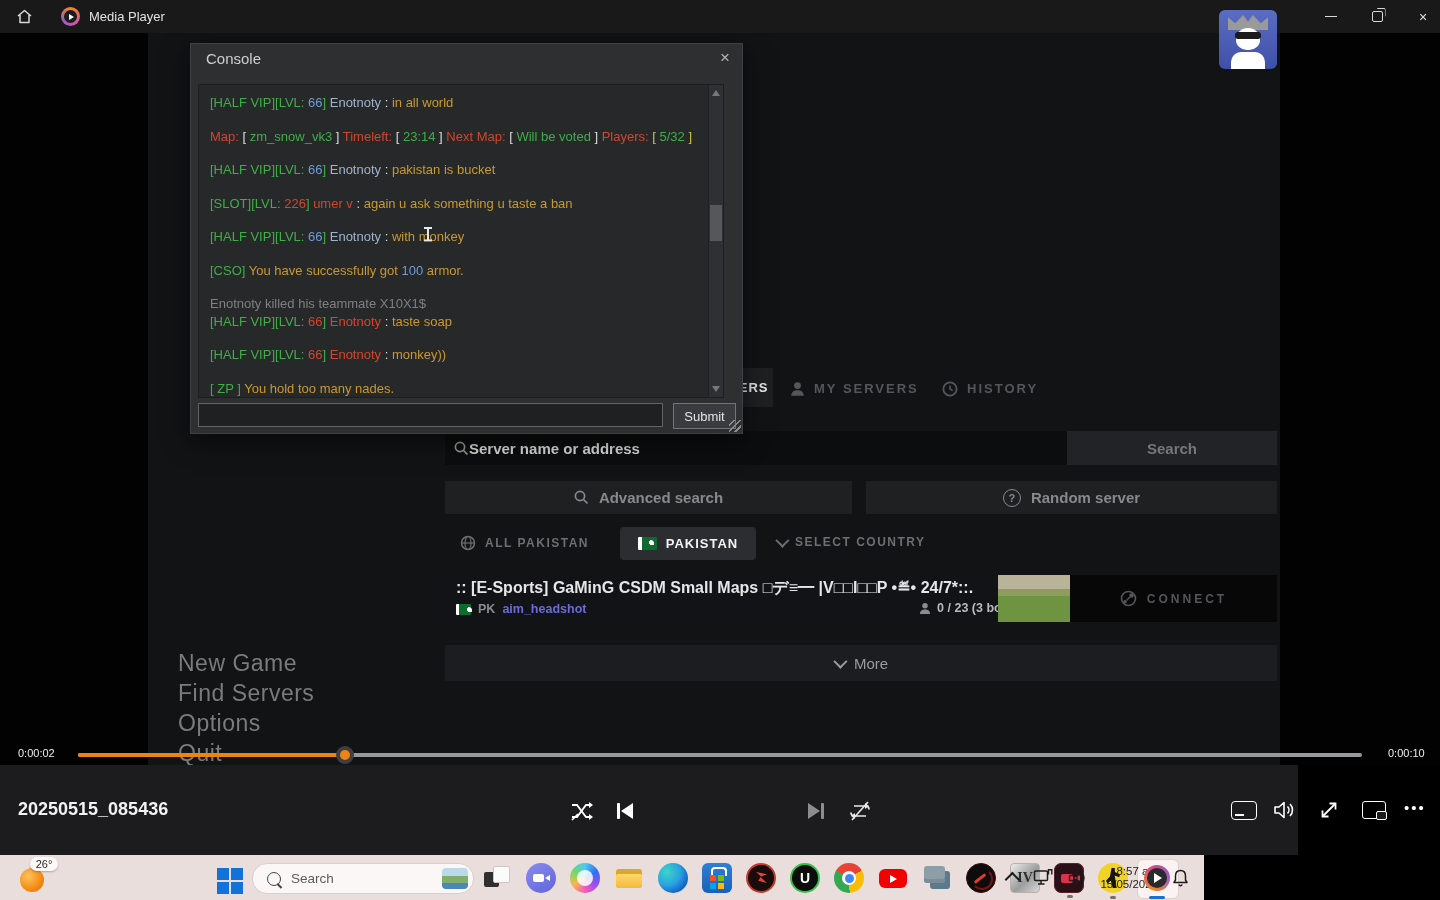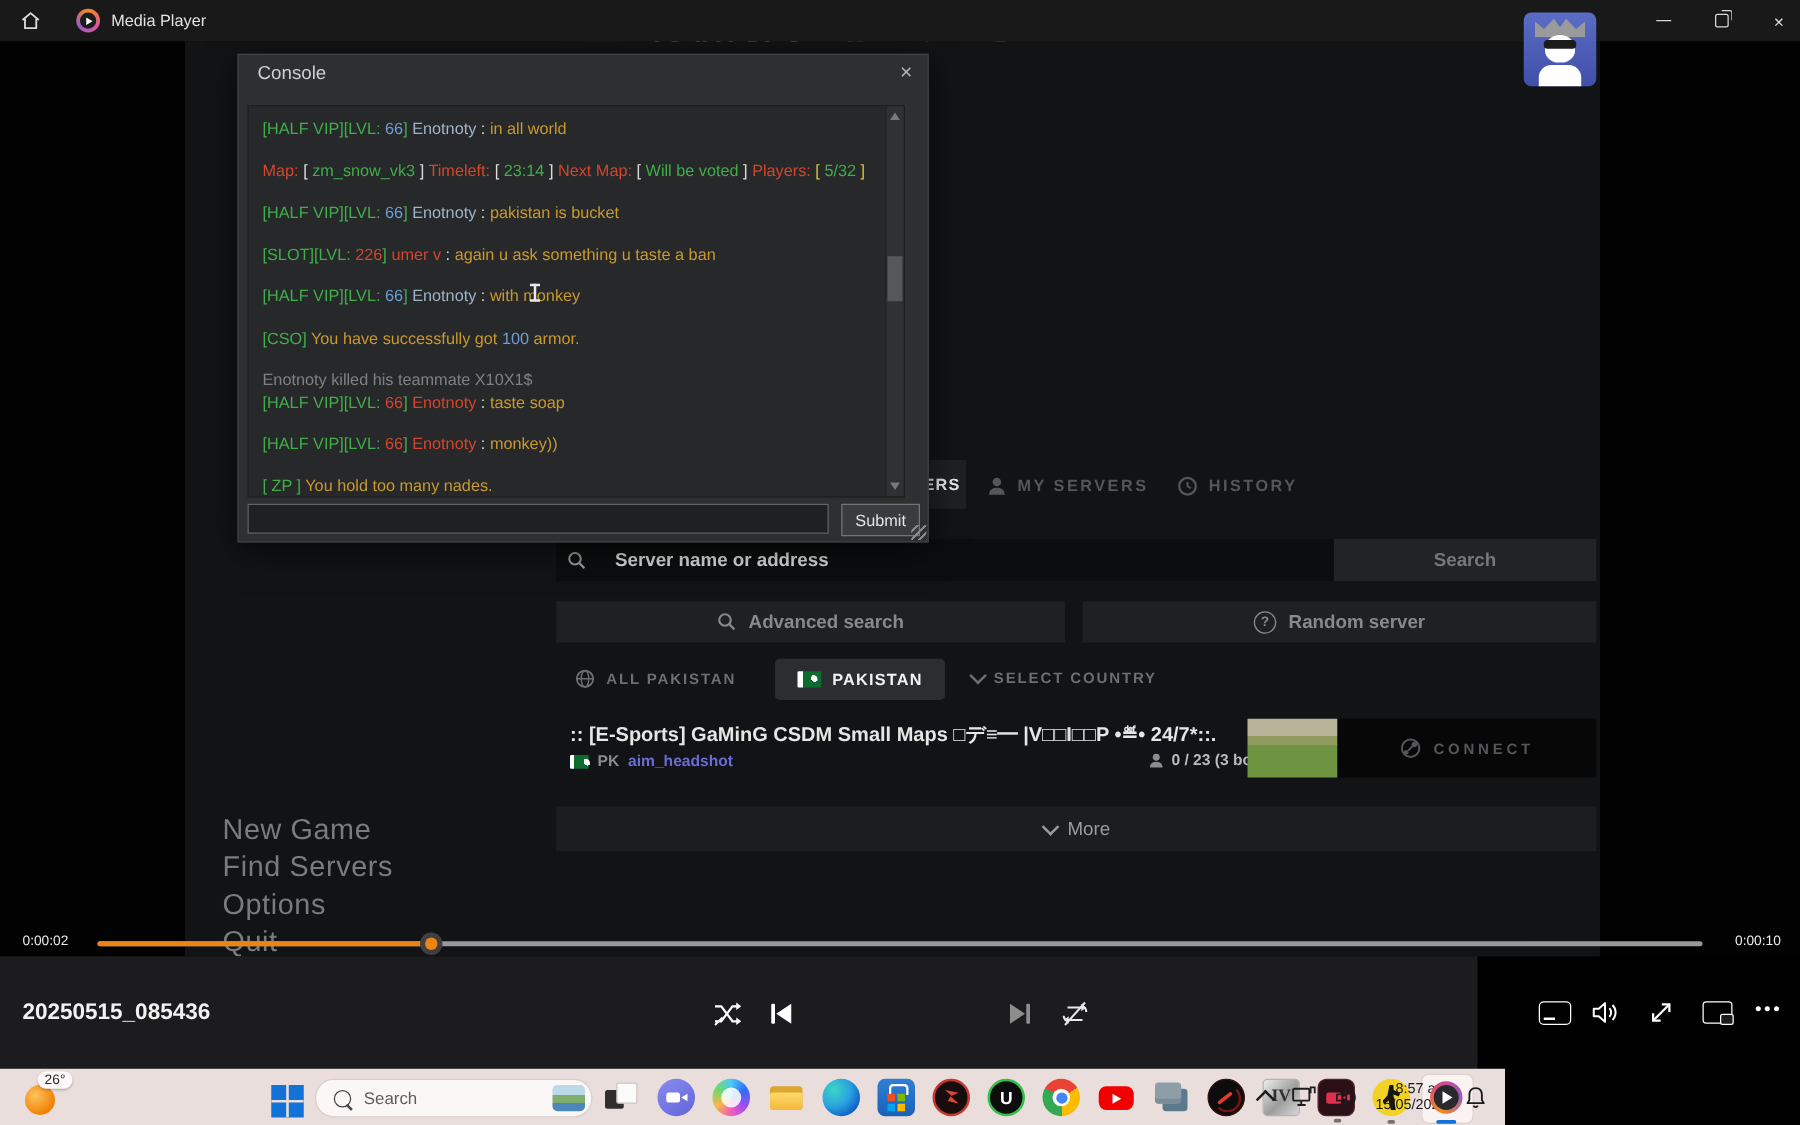--- a/index.html
+++ b/index.html
@@ -124,21 +124,21 @@
   .ibeam::before{content:"";position:absolute;left:3.2px;top:0;width:1.6px;height:14px;background:#e8e8e8;}
   .ibeam::after{content:"";position:absolute;left:0;top:0;width:8px;height:1.6px;background:#e8e8e8;box-shadow:0 12.4px 0 #e8e8e8;}
 
   
   .seekrow{left:0;top:744px;width:1440px;height:21px;z-index:50;}
   .time{position:absolute;top:3px;font-size:11px;color:#ececec;}
   .track{position:absolute;left:78px;top:9px;width:1284px;height:4px;border-radius:2px;background:#98999b;}
   .fill{position:absolute;left:0;top:0;height:4px;border-radius:2px;background:#ee8213;}
   .handle{position:absolute;top:-7px;width:18px;height:18px;border-radius:50%;background:#3f3f41;}
   .handle::after{content:"";position:absolute;left:4px;top:4px;width:10px;height:10px;border-radius:50%;background:#ee8213;}
-  .controlbar{left:0;top:765px;width:1182px;height:90px;background:#1c1c1e;z-index:50;}
+  .controlbar{left:0;top:765px;width:1298px;height:90px;background:#1c1c1e;z-index:50;}
   .fname{position:absolute;left:18px;top:34px;font-size:18px;font-weight:600;color:#f2f2f2;}
   .mc{position:absolute;display:flex;align-items:center;justify-content:center;color:#fff;}
   .tri{width:0;height:0;border-top:8px solid transparent;border-bottom:8px solid transparent;}
   .tri.left{border-right:12px solid #fff;}
   .tri.right{border-left:12px solid #8d8d8d;}
   .bar-v{width:2.5px;height:16px;background:#fff;border-radius:1px;}
   .bar-v.dim{background:#8d8d8d;}
   .cc{width:24px;height:17px;border:1.6px solid #fff;border-radius:4px;position:relative;}
   .cc::after{content:"";position:absolute;left:3px;bottom:3px;width:9px;height:1.8px;background:#fff;box-shadow:11px 0 0 -2px #fff;}
   .mini{width:22px;height:16px;border:1.6px solid #fff;border-radius:3px;position:relative;}
@@ -291,21 +291,21 @@
         <path d="M7 4 L7 7 L9.4 8.4" fill="none" stroke="#55565a" stroke-width="1.4"></path>
       </svg>
     <span>HISTORY</span>
   </div>
 
   <div class="abs srch-input">
     <svg style="margin-left:9px;" width="15" height="15" viewBox="0 0 15 15">
         <circle cx="6" cy="6" r="4.6" fill="none" stroke="#9a9a9a" stroke-width="1.7"></circle>
         <path d="M9.5 9.5 L13.5 13.5" stroke="#9a9a9a" stroke-width="1.7"></path>
       </svg>
-    <span class="ph" style="margin-left:23px;">Server name or address</span>
+    <span class="ph" style="margin-left:0;">Server name or address</span>
   </div>
   <div class="abs gsbtn srch-btn">
       <span>Search</span>
     </div>
 
   <div class="abs actbtn" style="left:445px;width:407px;">
     <svg width="15" height="15" viewBox="0 0 15 15">
         <circle cx="6" cy="6" r="4.6" fill="none" stroke="#88898c" stroke-width="1.7"></circle>
         <path d="M9.5 9.5 L13.5 13.5" stroke="#88898c" stroke-width="1.7"></path>
       </svg>

